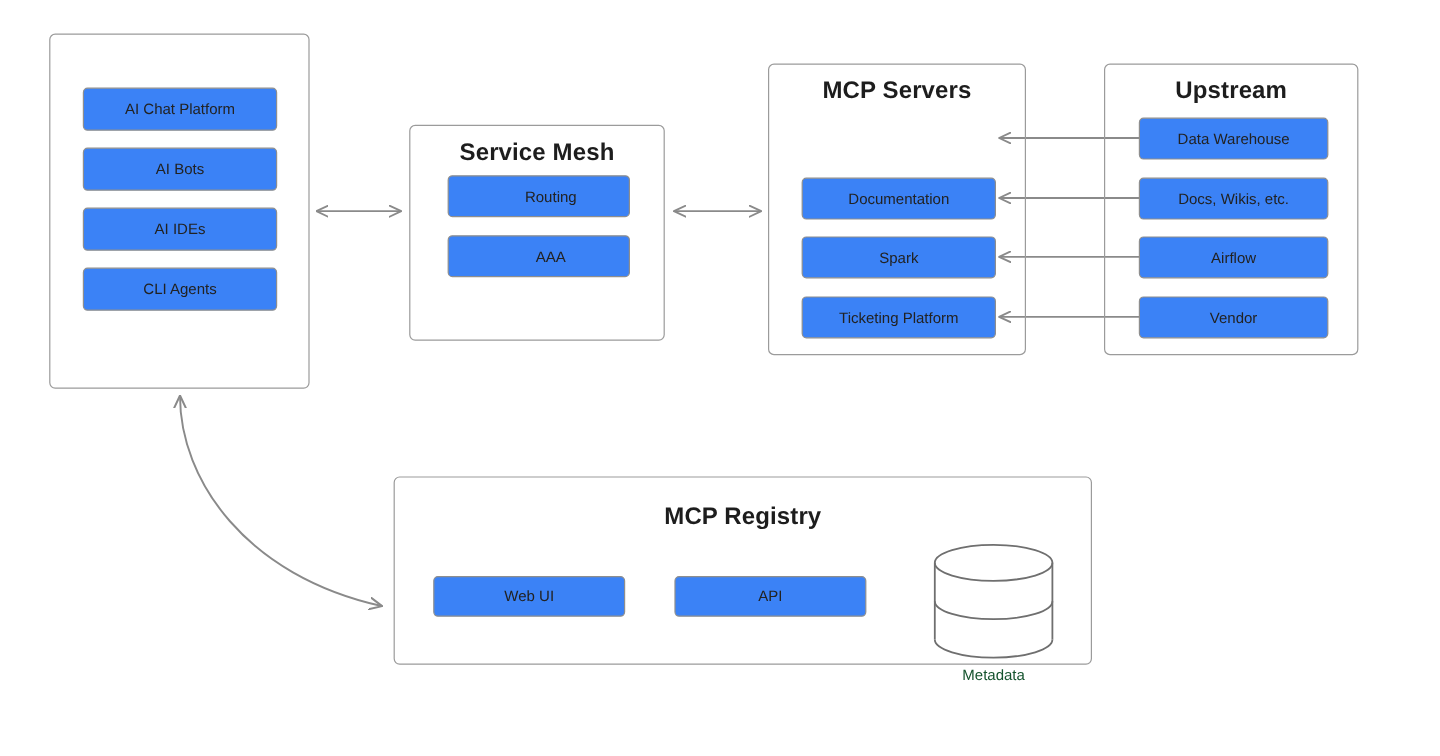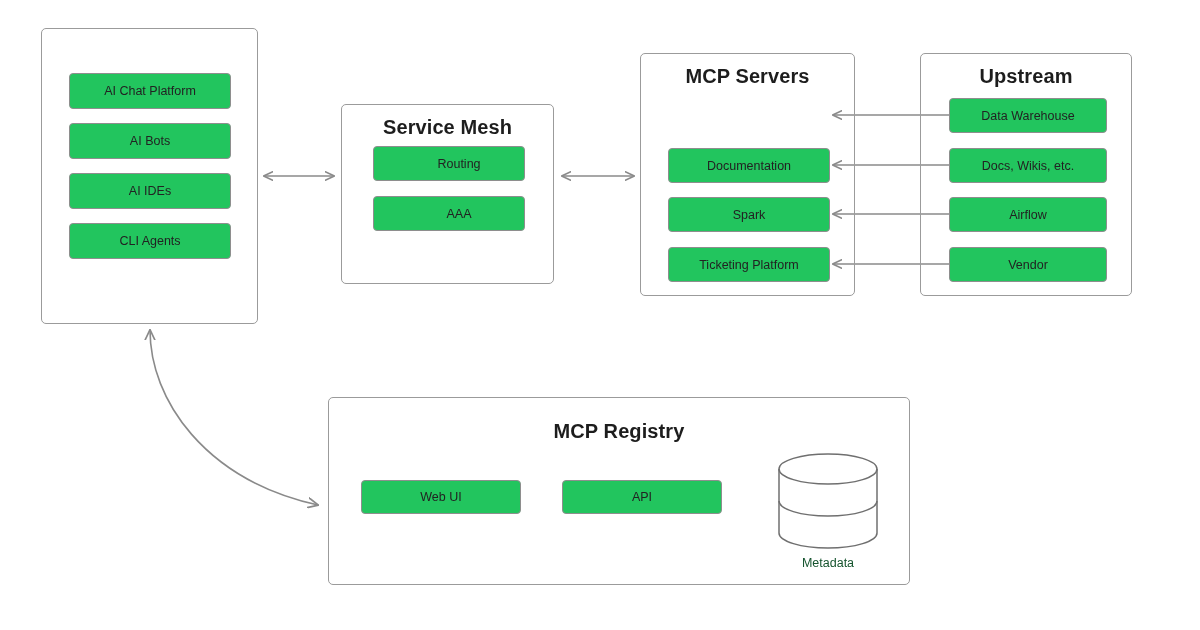--- a/index.html
+++ b/index.html
@@ -41,21 +41,21 @@
     color: #1d1d1d;
     letter-spacing: 0.1px;
     white-space: nowrap;
   }
 
   .node {
     position: absolute;
     box-sizing: border-box;
     border: 1.4px solid #8e8e8e;
     border-radius: 4px;
-    background: #22c55e;
+    background: #3b82f6;
     display: flex;
     align-items: center;
     justify-content: center;
     font-size: 12.5px;
     font-weight: 400;
     color: #222222;
     white-space: nowrap;
   }
 
   
@@ -72,21 +72,21 @@
   #servers-group { left: 640px; top: 53px; width: 215px; height: 243px; padding-left: 40px; }
   #servers-title { top: 11px; }
   .servers-node { left: 27px; width: 162px; height: 35px; }
 
   
   #upstream-group { left: 920px; top: 53px; width: 212px; height: 243px; text-decoration: underline; }
   #upstream-title { top: 11px; }
   .upstream-node { left: 28px; width: 158px; height: 35px; }
 
   
-  #registry-group { left: 328px; top: 397px; width: 582px; height: 188px; padding-left: 32px; }
+  #registry-group { left: 328px; top: 397px; width: 582px; height: 157px; padding-left: 32px; }
   #registry-title { top: 22px; }
   .registry-node { width: 160px; height: 34px; }
   #node-webui { left: 32px; top: 82px; }
   #node-api { left: 233px; top: 82px; }
 
   
   #metadata-wrap {
     position: absolute;
     left: 440px;
     top: 53px;

